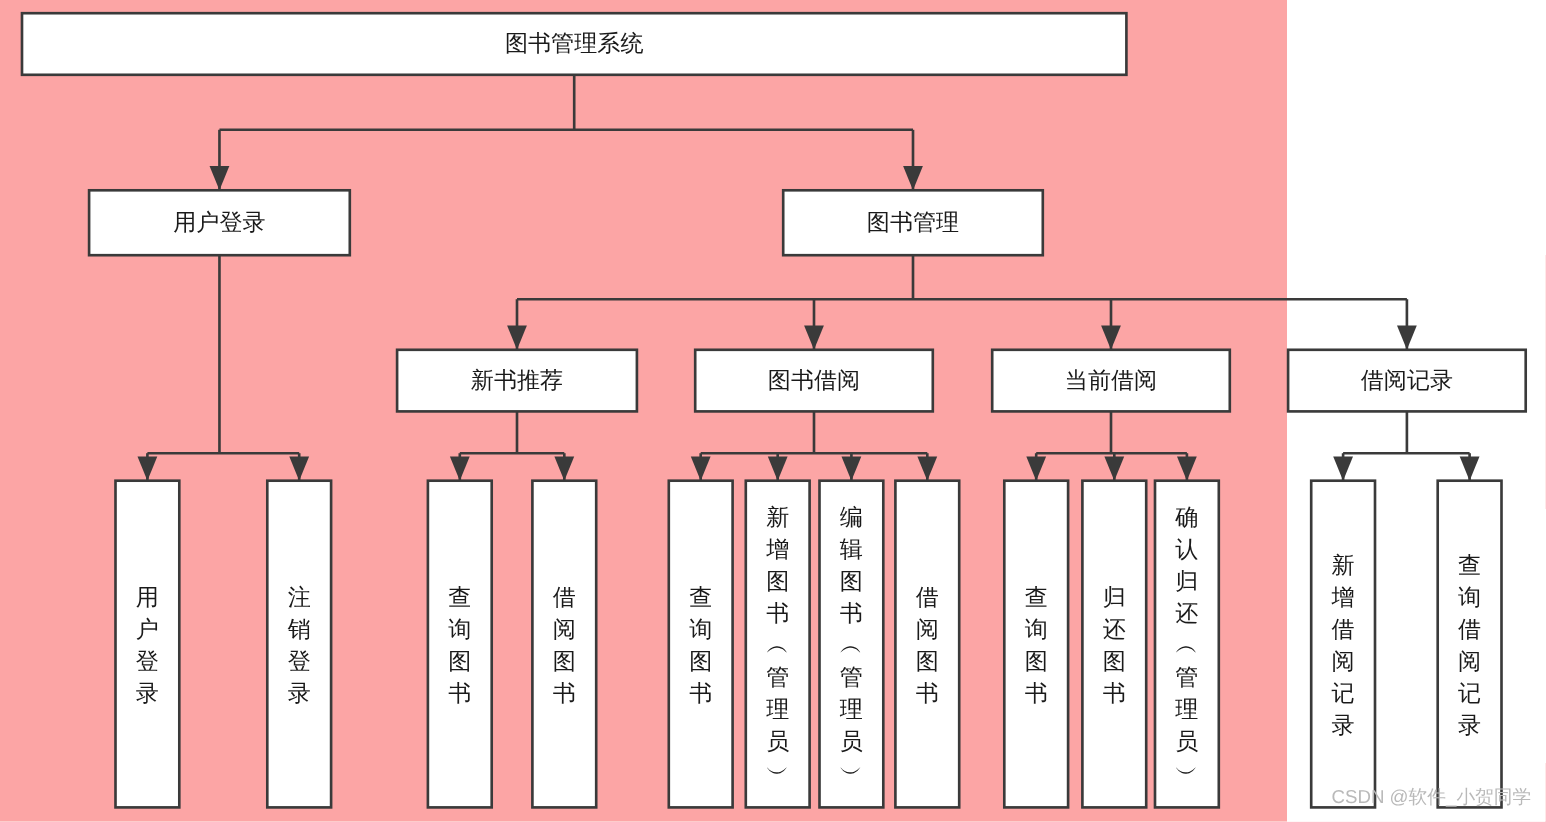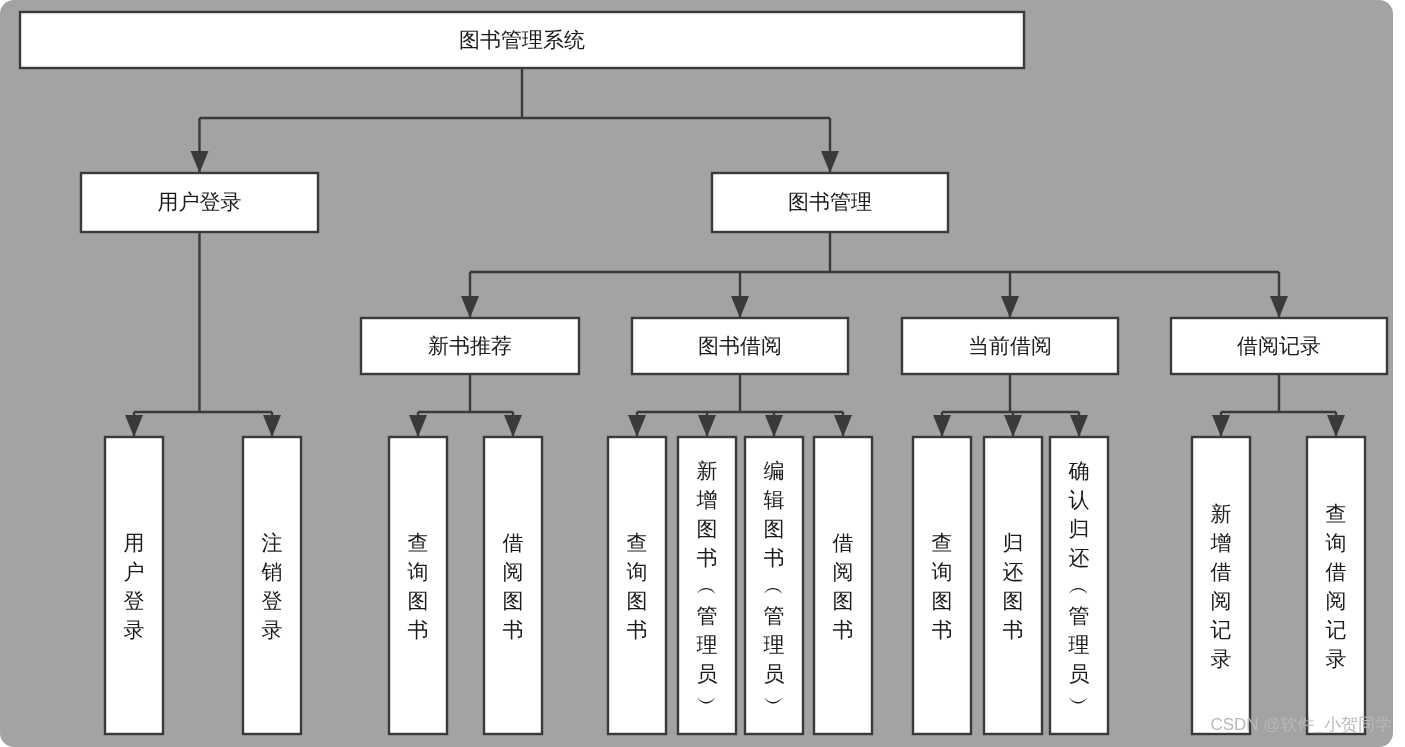--- a/index.html
+++ b/index.html
@@ -8,24 +8,23 @@
     background: #ffffff;
   }
   body {
     width: 1405px;
     height: 747px;
     font-family: "Liberation Sans", "DejaVu Sans", sans-serif;
     overflow: hidden;
   }
   #diagram-root {
     position: relative;
-    width: 1393px;
+    width: 1170px;
     height: 747px;
-    background: #a3a3a3;
-    border-radius: 14px;
+    background: #fca5a5;
   }
   svg#flow-svg {
     position: absolute;
     left: 0;
     top: 0;
     width: 1405px;
     height: 747px;
     display: block;
   }
   .node-box {

